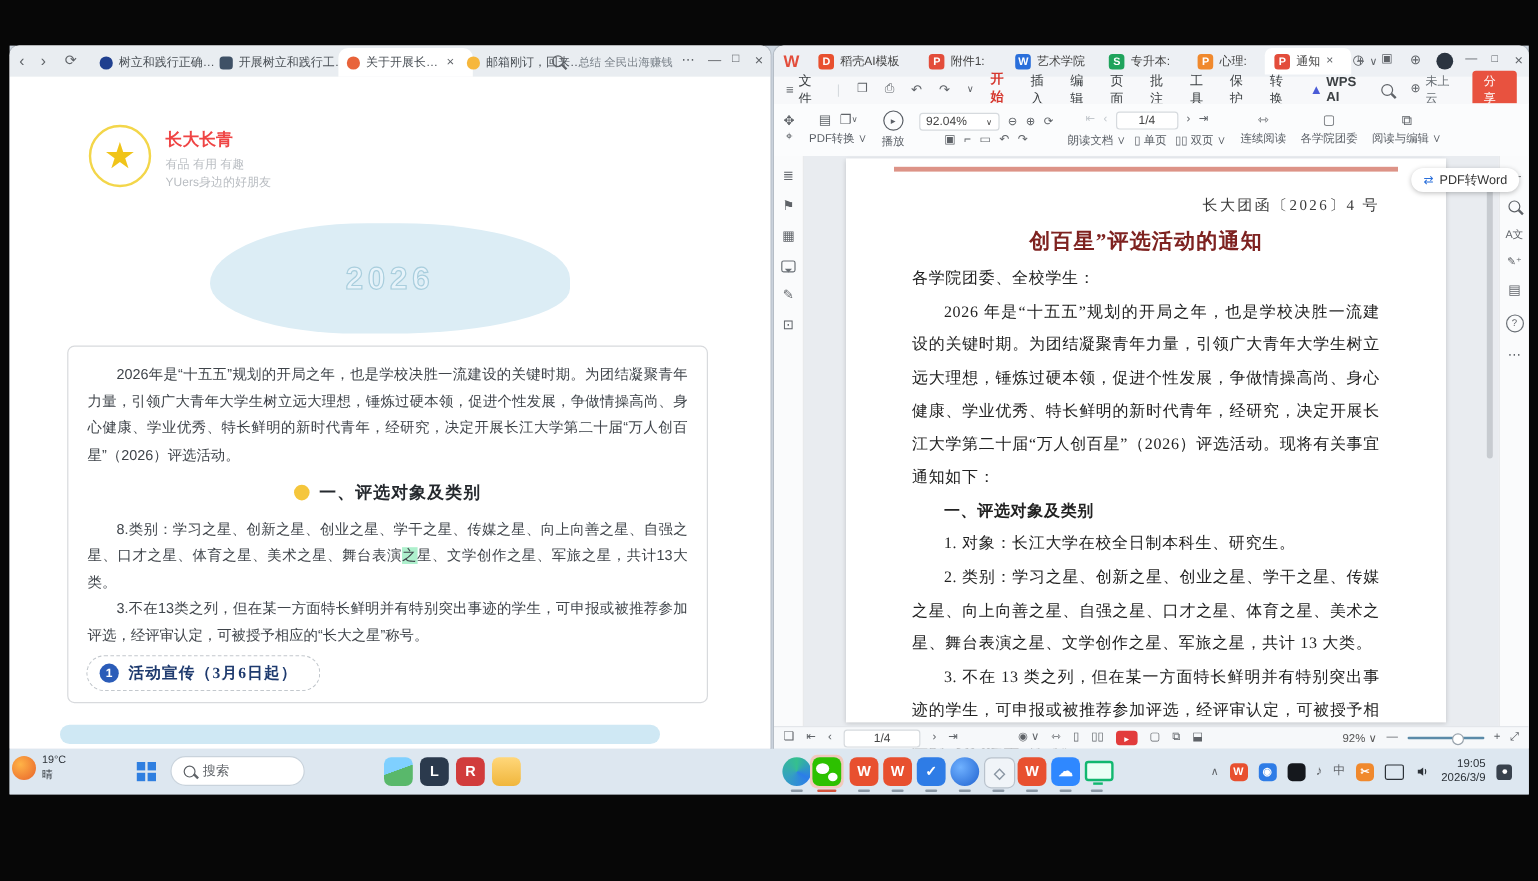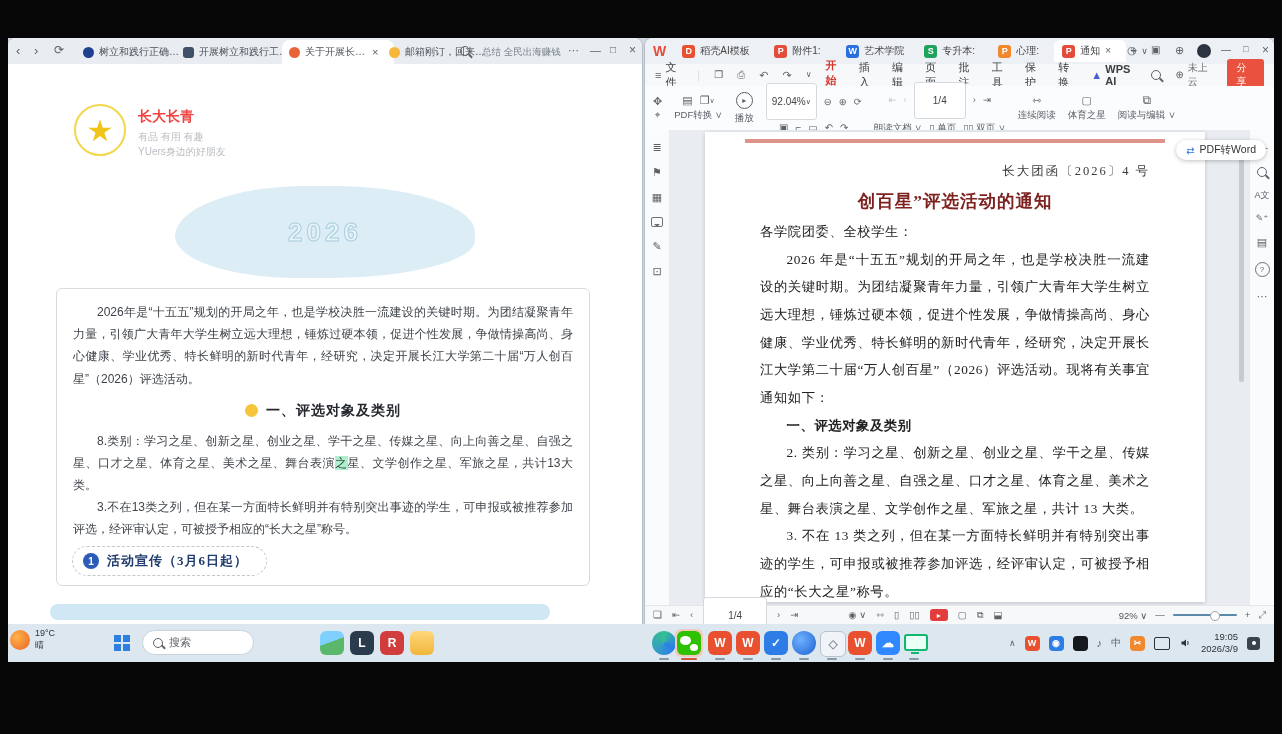--- a/index.html
+++ b/index.html
@@ -49,21 +49,21 @@
   .ticon{width:13px;height:13px;border-radius:3px;color:#fff;font-size:9px;font-weight:bold;
          display:flex;align-items:center;justify-content:center;flex:none;}
   .wmenu{position:absolute;left:0;top:26px;right:0;height:22px;background:#f7f8fa;border-bottom:1px solid #e3e6ea;
          display:flex;align-items:center;font-size:11px;color:#3c4043;gap:14px;padding:0 10px;}
   .wmenu .sel{color:#d6372e;font-weight:bold;border-bottom:2px solid #d6372e;padding-bottom:2px;}
   .wtools{position:absolute;left:0;top:48px;right:0;height:44px;background:#fbfcfd;border-bottom:1px solid #e4e7ea;
           display:flex;align-items:center;gap:12px;padding:0 8px;font-size:9.5px;color:#5a5f66;}
   .tcol{display:flex;flex-direction:column;align-items:center;gap:3px;}
   .trow{display:flex;align-items:center;gap:7px;}
   .zbox{border:1px solid #d6dade;border-radius:3px;background:#fff;font-size:10px;color:#444;
-        padding:12px 5px;display:flex;align-items:center;gap:0;}
+        padding:1px 5px;display:flex;align-items:center;gap:16px;}
   .wbody{position:absolute;left:0;top:92px;right:0;bottom:18px;background:#e9ecf0;}
   .rail{position:absolute;top:0;bottom:0;width:24px;background:#fafbfc;display:flex;flex-direction:column;
         align-items:center;gap:14px;padding-top:12px;font-size:11px;color:#6a7076;}
   .page{position:absolute;left:60px;top:2px;width:500px;height:470px;background:#fff;box-shadow:0 1px 4px rgba(0,0,0,.18);
         font-family:"Liberation Serif","DejaVu Serif",serif;color:#222;}
   .pinner{position:absolute;left:55px;right:55px;top:10px;font-size:13.3px;line-height:2.08;
           text-align:justify;letter-spacing:.6px;}
   .redrule{position:absolute;left:40px;right:40px;top:7px;height:4px;background:#dd9387;}
   .docnum{text-align:right;font-size:12.5px;letter-spacing:2px;margin-top:16px;color:#3a3a3a;}
   .dtitle{text-align:center;font-size:17.5px;font-weight:bold;color:#7e2220;line-height:1.95;letter-spacing:1px;}
@@ -294,21 +294,21 @@
           <span class="t">▯ <span>单页</span></span>
           <span class="t">▯▯ <span>双页</span> ∨</span>
         </div>
       </div>
       <div class="tcol">
         <span class="ic" style="font-size:11px;">⇿</span>
         <span class="t">连续阅读</span>
       </div>
       <div class="tcol">
         <span class="ic" style="font-size:11px;">▢</span>
-        <span class="t">体育之星</span>
+        <span class="t">各学院团委</span>
       </div>
       <div class="tcol">
         <span class="ic" style="font-size:12px;">⧉</span>
         <span class="t"><span>阅读与编辑</span> ∨</span>
       </div>
     </div>
 
     <div class="wbody">
       <div class="rail" style="left:0;border-right:1px solid #e8eaec;">
         <span class="ic">≣</span>
@@ -320,20 +320,21 @@
       </div>
 
       <div class="page">
         <div class="redrule"></div>
         <div class="pinner">
           <div class="docnum">长大团函〔2026〕4 号</div>
           <div class="dtitle">创百星”评选活动的通知</div>
           <div>各学院团委、全校学生：</div>
           <div class="ind2">2026 年是“十五五”规划的开局之年，也是学校决胜一流建设的关键时期。为团结凝聚青年力量，引领广大青年大学生树立远大理想，锤炼过硬本领，促进个性发展，争做情操高尚、身心健康、学业优秀、特长鲜明的新时代青年，经研究，决定开展长江大学第二十届“万人创百星”（2026）评选活动。现将有关事宜通知如下：</div>
           <div class="ind2" style="font-weight:bold;">一、评选对象及类别</div>
+          <div class="ind2">1. 对象：长江大学在校全日制本科生、研究生。</div>
           <div class="ind2">2. 类别：学习之星、创新之星、创业之星、学干之星、传媒之星、向上向善之星、自强之星、口才之星、体育之星、美术之星、舞台表演之星、文学创作之星、军旅之星，共计 13 大类。</div>
           <div class="ind2">3. 不在 13 类之列，但在某一方面特长鲜明并有特别突出事迹的学生，可申报或被推荐参加评选，经评审认定，可被授予相应的“长大之星”称号。</div>
 
         </div>
       </div>
 
       <div class="p2w">
         <span style="color:#2a6fdb;font-size:10px;">⇄</span>
         <span>PDF转Word</span>
       </div>

